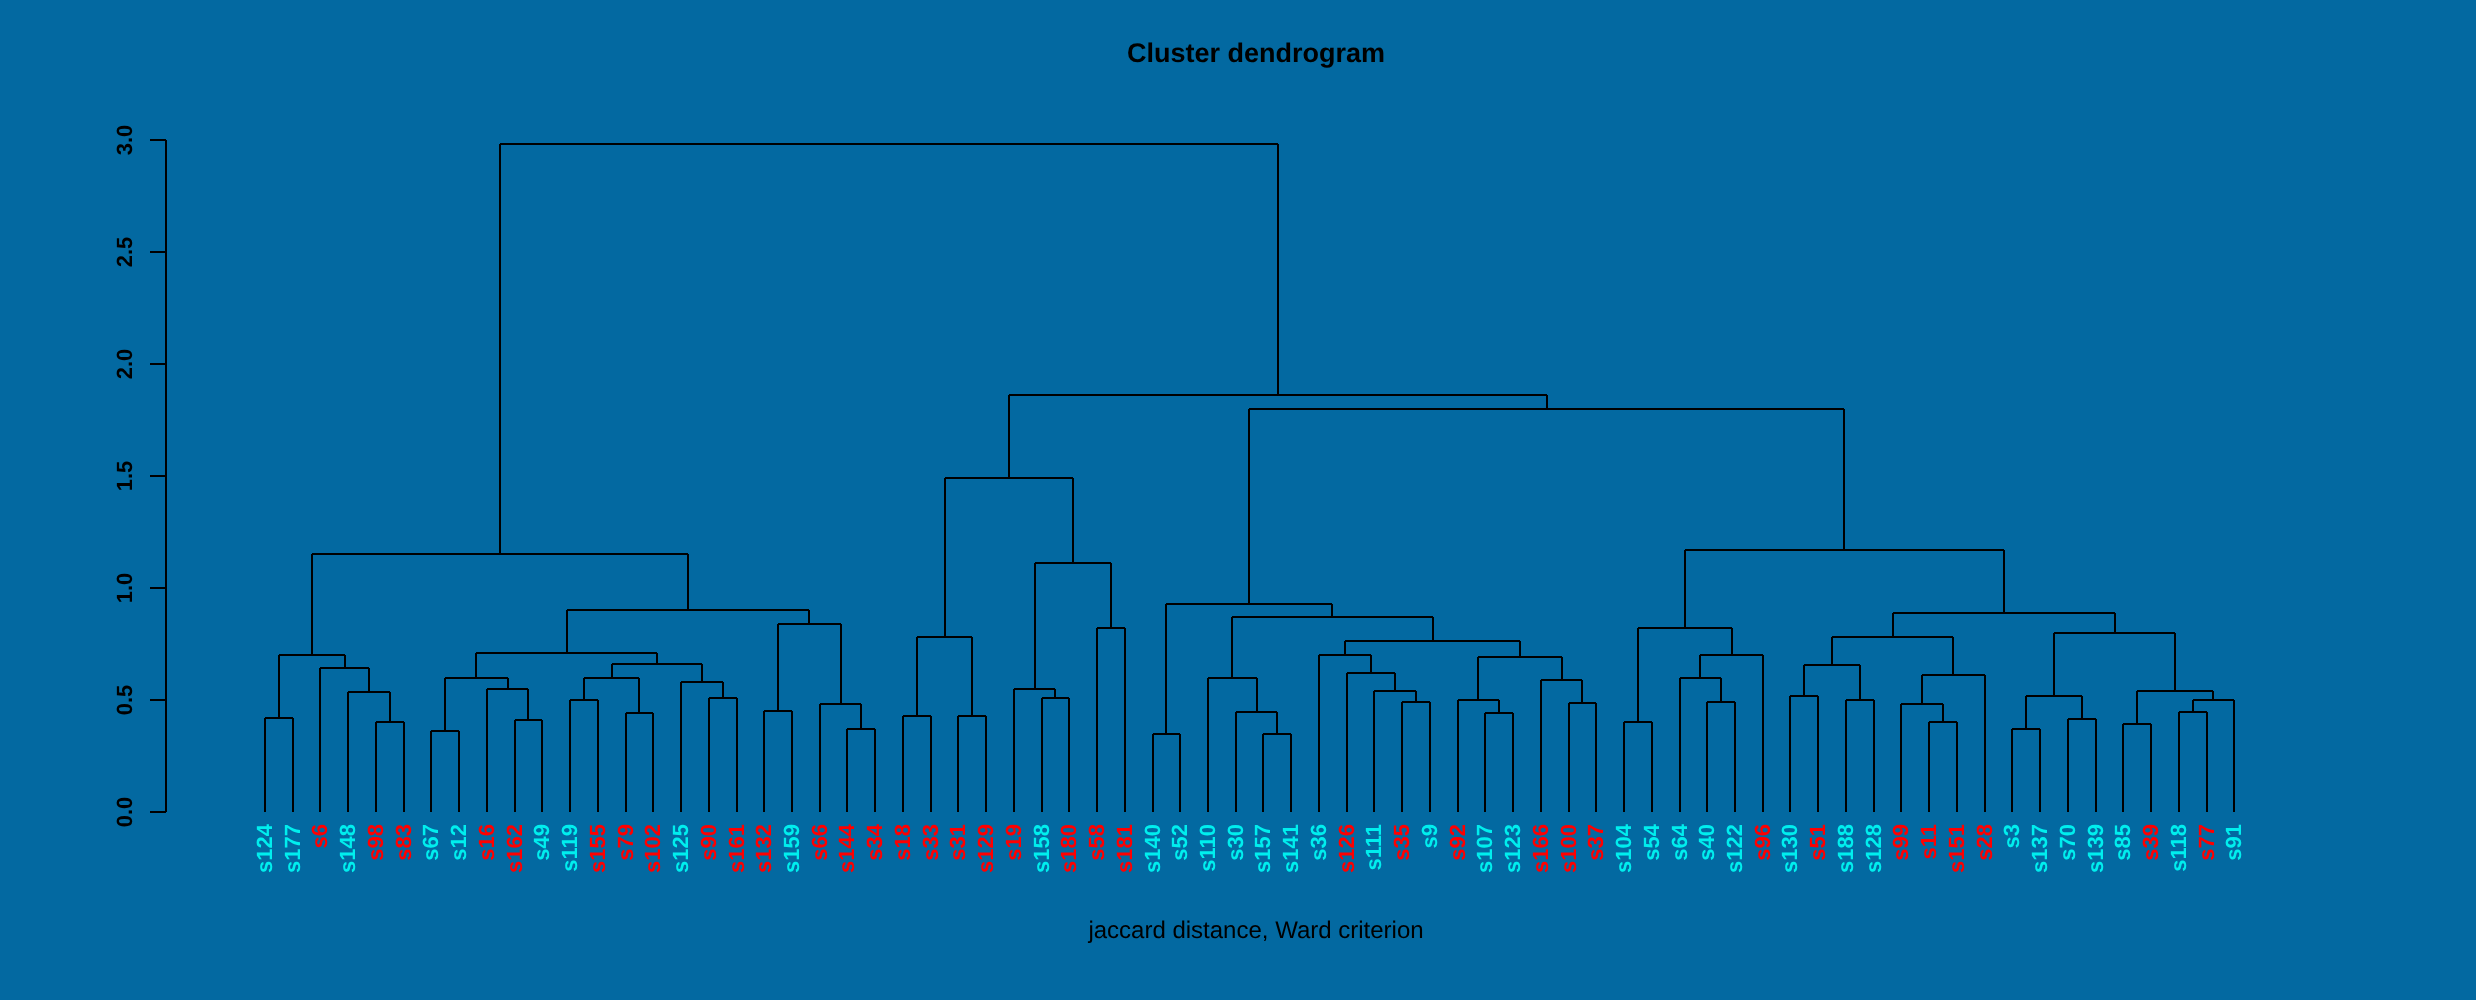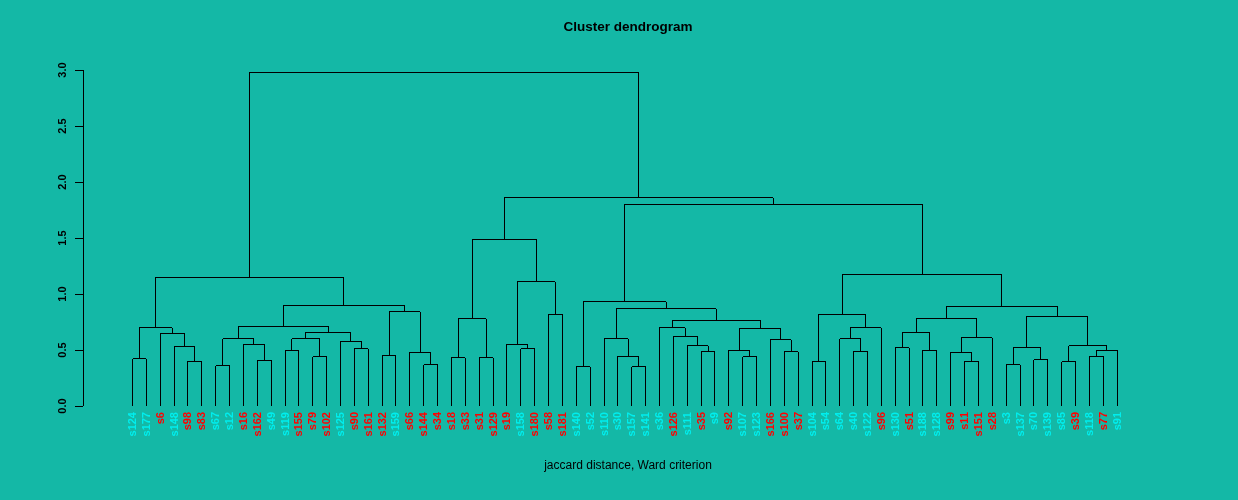--- a/index.html
+++ b/index.html
@@ -1,16 +1,16 @@
 <!DOCTYPE html>
 <html><head>
 <meta charset="utf-8">
 <style>
   html,body{margin:0;padding:0;background:#ffffff;}
-  #stage{position:relative;width:1238px;height:500px;background:#14b8a6;overflow:hidden;
+  #stage{position:relative;width:1238px;height:500px;background:#0369a1;overflow:hidden;
          font-family:"Liberation Sans", sans-serif;}
   svg{position:absolute;left:0;top:0;}
   .title{font:bold 13.5px "Liberation Sans", sans-serif;fill:#000;}
   .xlab{font:12px "Liberation Sans", sans-serif;fill:#000;}
   .ytick{font:bold 11px "Liberation Sans", sans-serif;fill:#000;}
   .leaflab{font:bold 11px "Liberation Sans", sans-serif;}
 </style>
 </head>
 <body>
 

